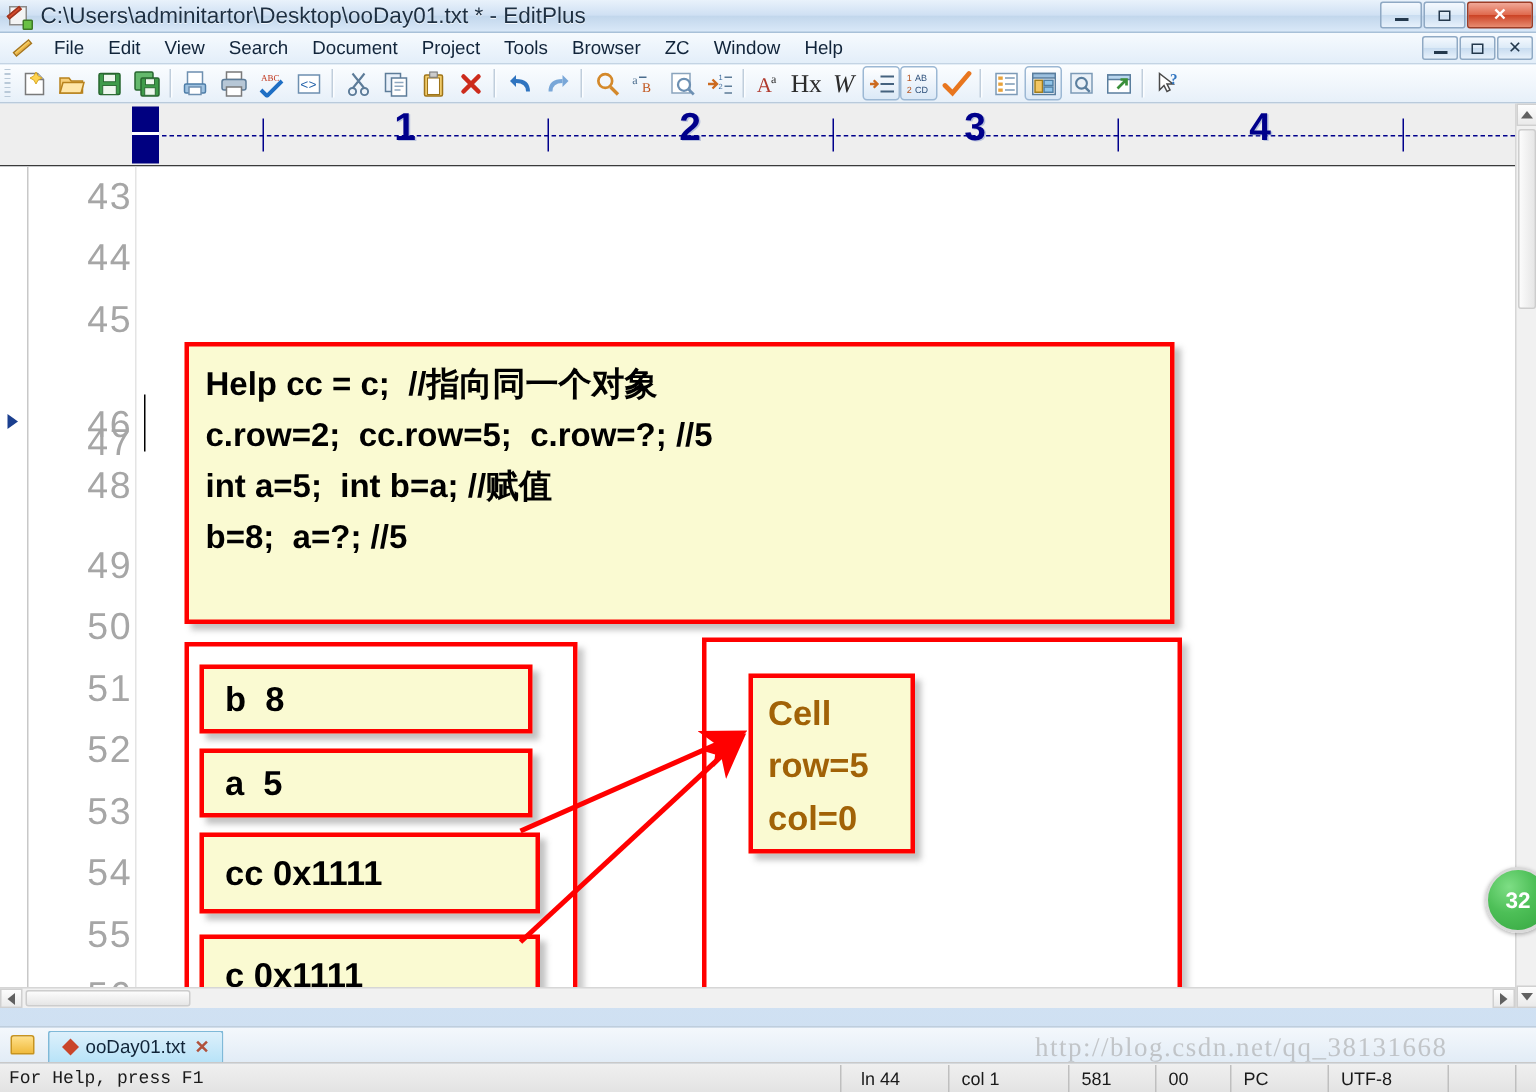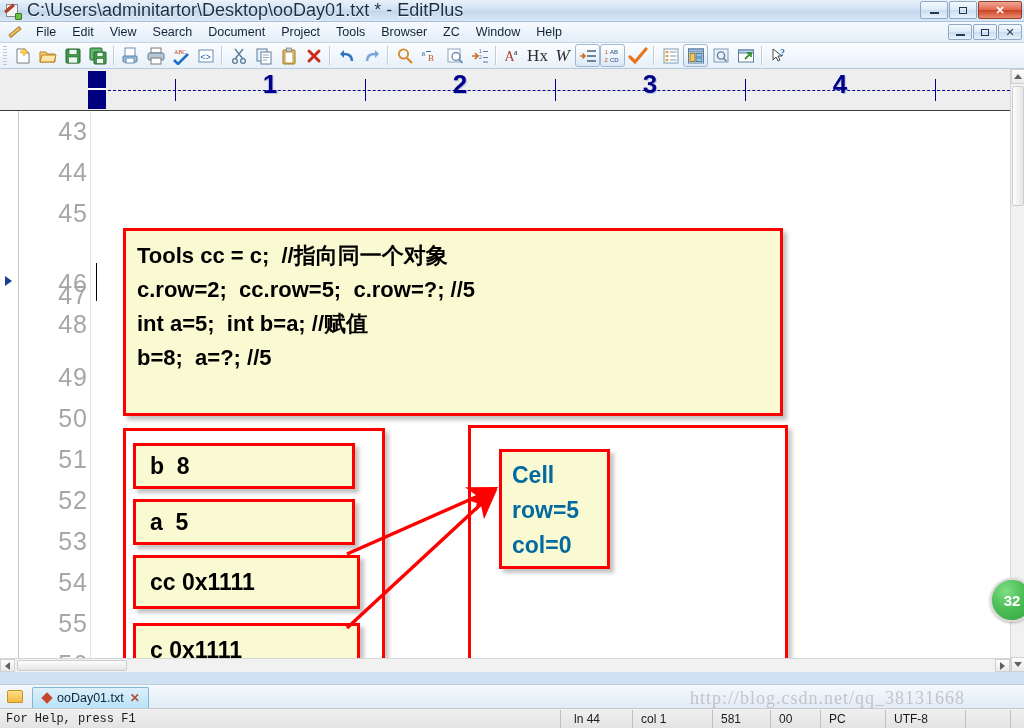--- a/index.html
+++ b/index.html
@@ -33,21 +33,21 @@
   }
   .title-icon .pen {
     position: absolute; left: 0px; top: 5px; width: 11px; height: 3px;
     background: #d94a2b; transform: rotate(-40deg); border: 1px solid #9b3520;
   }
   .title-icon .plus {
     position: absolute; right: 0px; bottom: 0px; width: 7px; height: 7px;
     background: #69c043; border: 1px solid #3e7a26; border-radius: 1px;
   }
   .title-text {
-    font-size: 18px; color: #1d2f42; white-space: nowrap;
+    font-size: 15px; color: #1d2f42; white-space: nowrap;
     text-shadow: 0 1px 0 rgba(255,255,255,.75);
   }
   .wincontrols { position: absolute; right: 2px; top: 1px; display: flex; gap: 0; }
   .wbtn {
     width: 28px; height: 18px; margin-left: 1px;
     border: 1px solid #8fa9c4; border-radius: 2px;
     background: linear-gradient(to bottom, #f4f9fe 0%, #dceaf7 50%, #c8dcf0 51%, #e7f1fb 100%);
     display: flex; align-items: center; justify-content: center;
     font-size: 11px; color: #24394d; cursor: pointer;
   }
@@ -180,21 +180,21 @@
     box-shadow: 4px 4px 4px rgba(120,120,120,.45);
     display: flex; align-items: center; padding-left: 14px;
     font-size: 23px; font-weight: bold; color: #000; white-space: pre;
   }
 
   .heap-outer { left: 468px; top: 314px; width: 320px; height: 272px; }
   .cell-box {
     left: 499px; top: 338px; width: 111px; height: 120px;
     padding: 6px 0 0 10px;
   }
-  .cell-line { font-size: 23px; font-weight: bold; color: #0369a1; line-height: 35px; white-space: pre; }
+  .cell-line { font-size: 23px; font-weight: bold; color: #a16207; line-height: 35px; white-space: pre; }
 
   .arrow-svg { position: absolute; left: 0; top: 0; width: 1010px; height: 561px; overflow: visible; }
 
   
   .vscroll {
     position: absolute; right: 0; top: 69px; width: 14px; height: 603px;
     background: #f1f1f1; border-left: 1px solid #d6d6d6;
   }
   .vscroll .arrow-btn {
     position: absolute; left: 0; width: 14px; height: 15px;
@@ -569,21 +569,21 @@
       <div class="linenum" style="top:498px;">55</div>
       <div class="linenum" style="top:539px;">56</div>
     </div>
 
     <div class="bookmark-tri"></div>
     <div class="caret"></div>
 
     <div class="diag">
 
       <div class="box code-box">
-        <div class="code-line">Tools cc = c;  //指向同一个对象</div>
+        <div class="code-line">Help cc = c;  //指向同一个对象</div>
         <div class="code-line">c.row=2;  cc.row=5;  c.row=?; //5</div>
         <div class="code-line">int a=5;  int b=a; //赋值</div>
         <div class="code-line">b=8;  a=?; //5</div>
       </div>
 
       <div class="box hollow stack-outer">
         <div class="var-box" style="left:7px;  top:12px;  width:222px; height:46px;">b  8</div>
         <div class="var-box" style="left:7px;  top:68px;  width:222px; height:46px;">a  5</div>
         <div class="var-box" style="left:7px;  top:124px; width:227px; height:54px;">cc 0x1111</div>
         <div class="var-box" style="left:7px;  top:192px; width:227px; height:54px;">c 0x1111</div>

